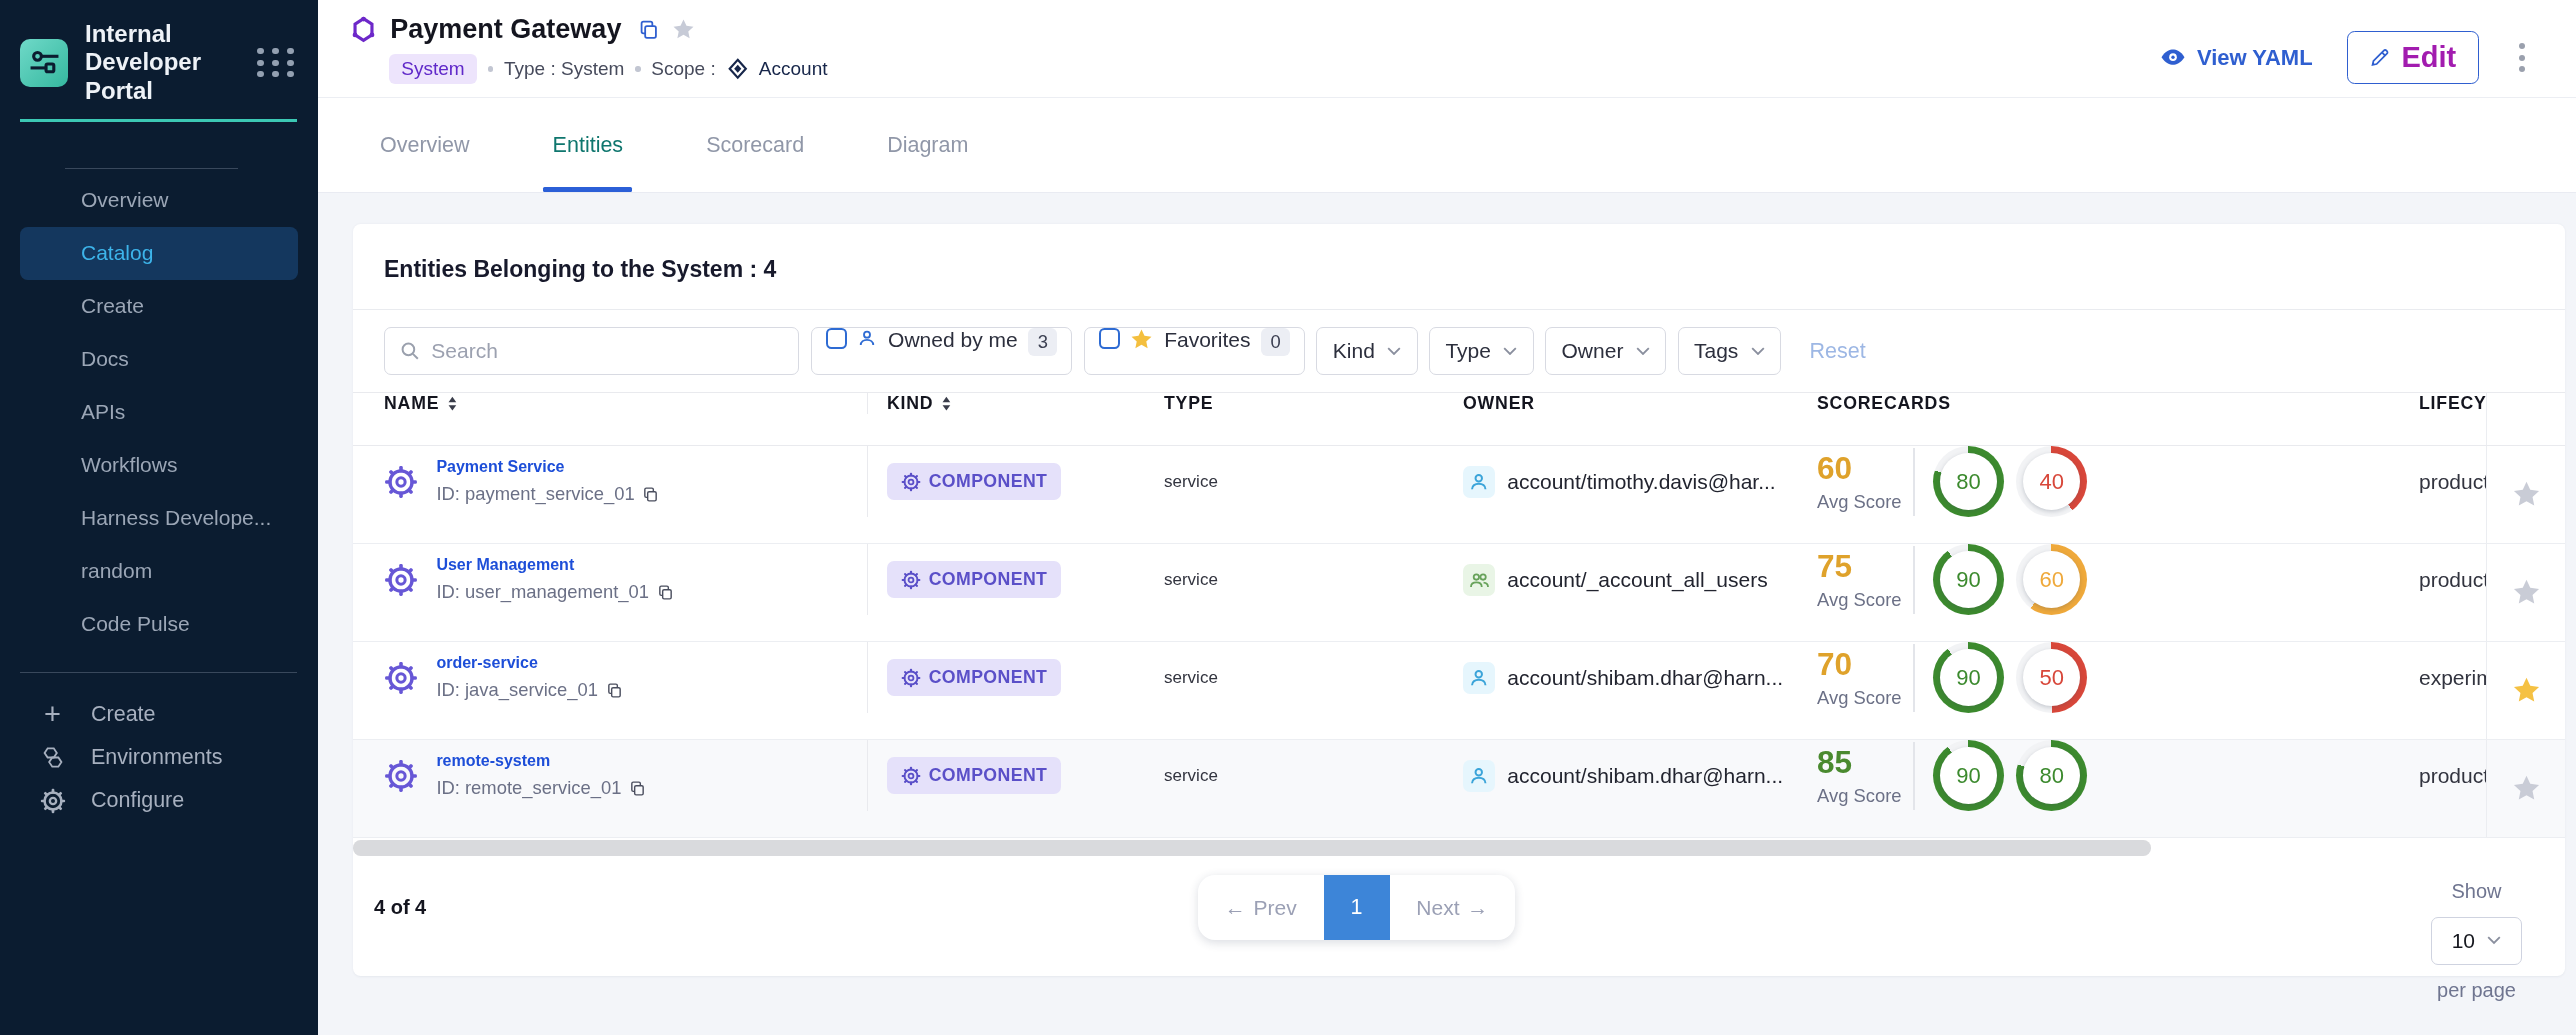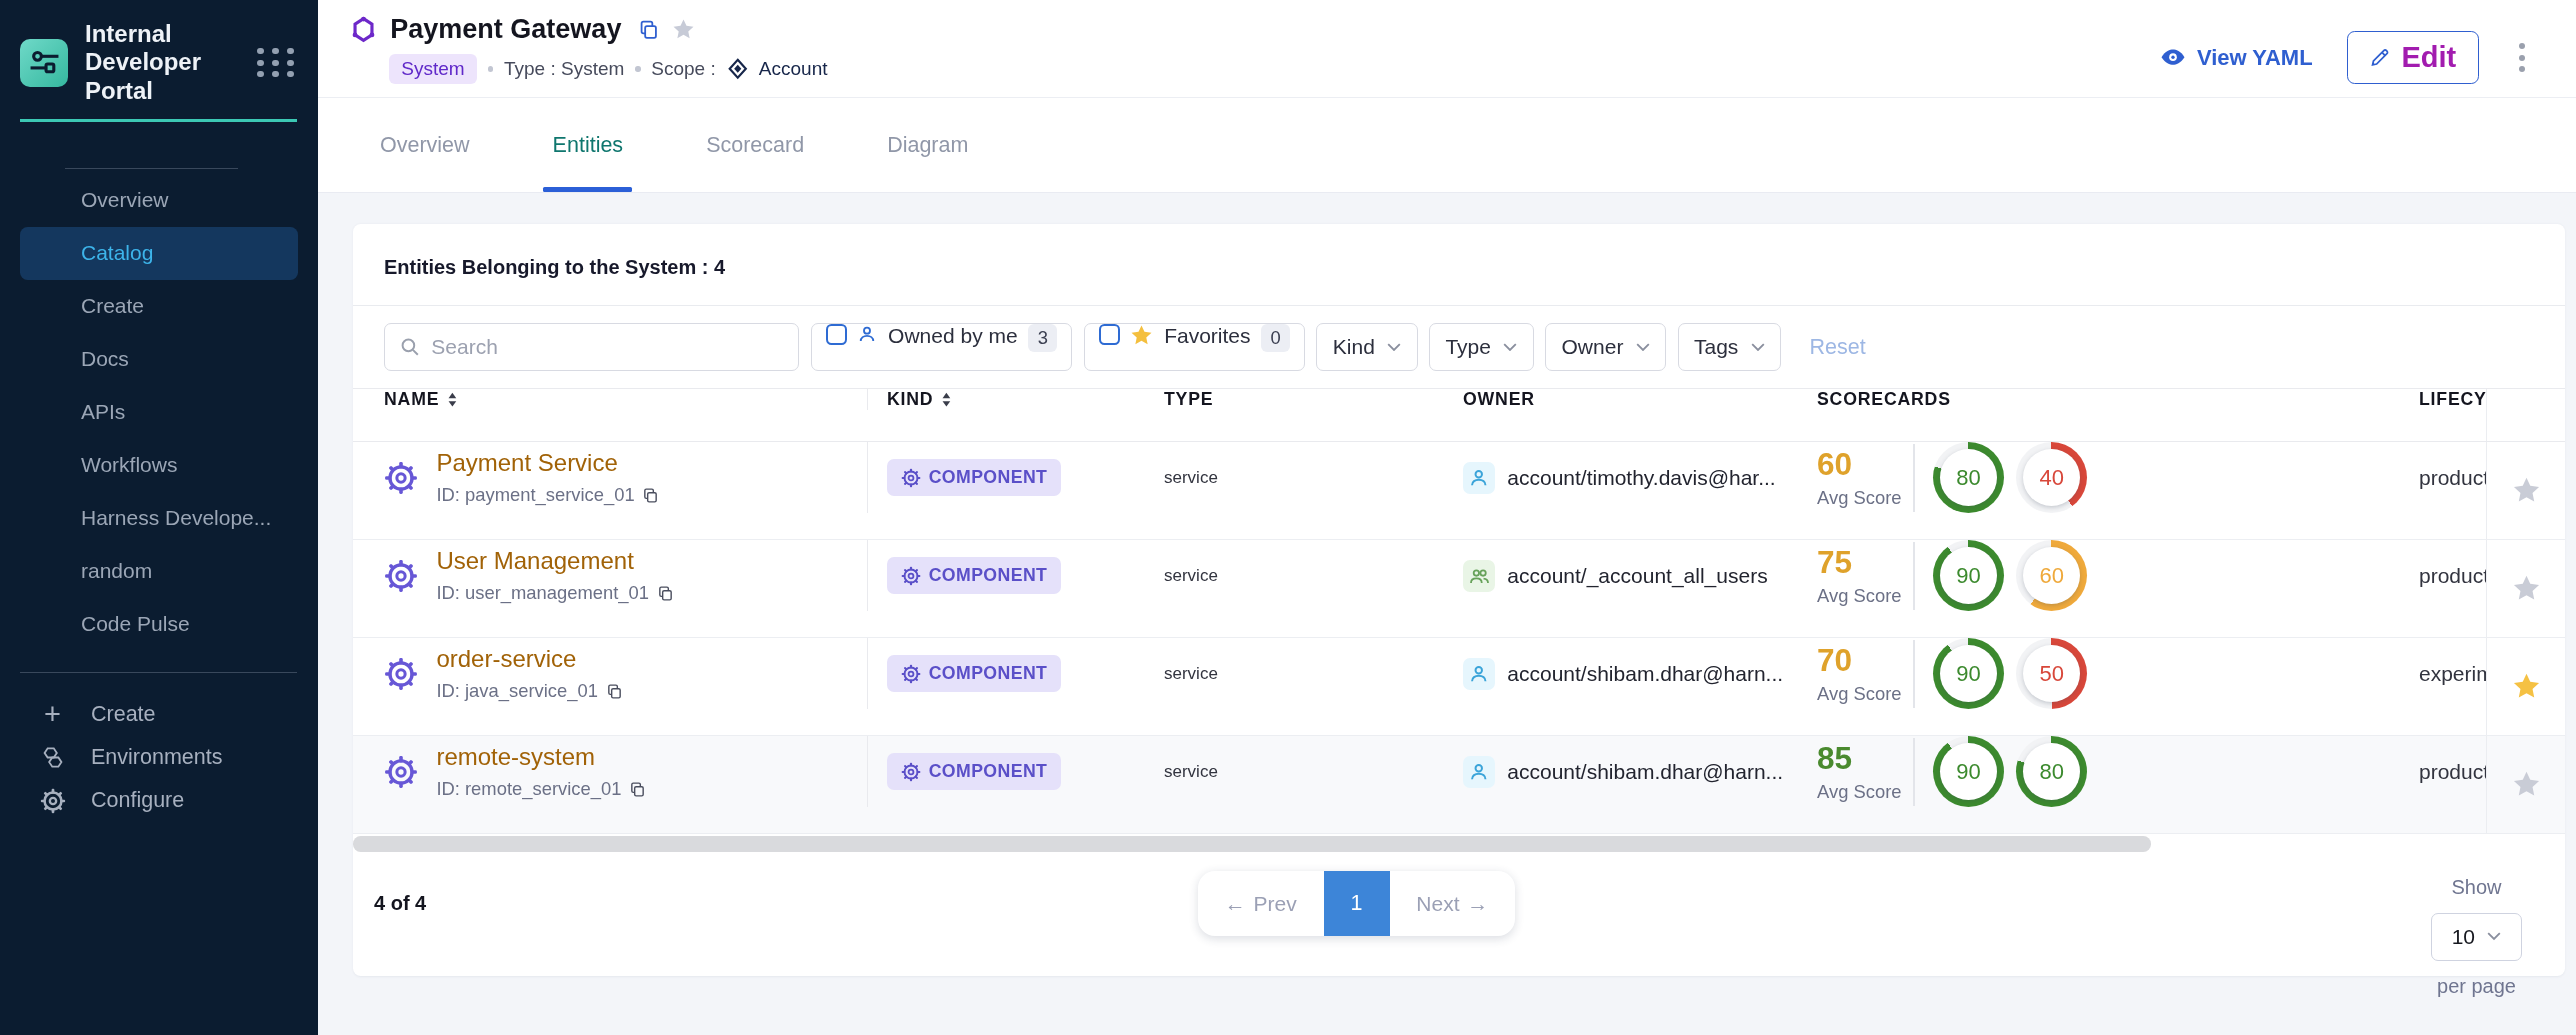--- a/index.html
+++ b/index.html
@@ -38,21 +38,21 @@
   .kebab { display:flex; flex-direction:column; gap:5.4px; padding:6.1px; cursor:pointer; }
   .kebab i { width:6.1px; height:6.1px; border-radius:50%; background:#9aa0ad; }
 
   .tabs { height:95px; background:#fff; display:flex; align-items:stretch; padding-left:62px; gap:83px; border-bottom:0.8px solid #e9ebf2; }
   .tab { display:flex; align-items:center; font-size:21.5px; color:#9097a8; cursor:pointer; position:relative; }
   .tab.active { color:#0f766e; font-weight:normal; }
   .tab.active::after { content:""; position:absolute; left:-9.2px; right:-9.2px; bottom:0; height:5.4px; background:#2b5fd7; border-radius:1.5px; }
 
   .content { flex:1; background:#f3f5f9; padding:31px 0 0 35px; }
   .card { width:2212px; height:752px; background:#fff; border-radius:7.7px; box-shadow:0 0.8px 2.3px rgba(20,30,60,.06); display:flex; flex-direction:column; }
-  .panel-heading { font-size:20px; font-weight:bold; color:#17192b; padding:32px 31px 26px 31px; border-bottom:0.8px solid #e9ebef; }
+  .panel-heading { font-size:23px; font-weight:bold; color:#17192b; padding:32px 31px 26px 31px; border-bottom:0.8px solid #e9ebef; }
 
   
   .filters { display:flex; align-items:center; gap:11.5px; padding:17px 31px; }
   .search-box { width:415px; height:48px; border:1.5px solid #d8dae2; border-radius:7px; display:flex; align-items:center; gap:10.8px; padding:0 14px; background:#fff; }
   .search-box input { border:none; outline:none; font-size:21px; color:#3c4052; width:100%; font-family:"Liberation Sans",sans-serif; }
   .search-box input::placeholder { color:#9ca1b0; }
   .chip { height:48px; border:1.5px solid #d8dae2; border-radius:7px; background:#fff; display:flex; align-items:flex-start; gap:10.8px; padding:0 14px; font-size:21px; color:#2c2f3d; cursor:pointer; }
   .checkbox { width:21px; height:21px; border:2.3px solid #2e6bd3; border-radius:5.4px; background:#fff; flex:none; }
   .count-badge { background:#eceef4; border-radius:6.1px; padding:3.1px 9.2px; font-size:18.4px; color:#3c4052; }
   .drop { height:48px; border:1.5px solid #d8dae2; border-radius:7px; background:#fff; display:flex; align-items:center; gap:12.3px; padding:0 15.4px; font-size:21px; color:#2c2f3d; cursor:pointer; }
@@ -67,21 +67,21 @@
   .c-kind { width:277px; flex:none; display:flex; align-items:center; padding-left:19px; }
   .c-type { width:299px; flex:none; display:flex; align-items:center; padding-left:19px; }
   .c-owner { width:354px; flex:none; display:flex; align-items:center; padding-left:19px; }
   .c-score { width:602px; flex:none; display:flex; align-items:center; padding-left:19px; }
   .c-life { width:259px; flex:none; display:flex; align-items:center; padding-left:19px; }
   .star-cell { width:79px; flex:none; border-left:0.8px solid #ebedf1; display:flex; align-items:center; justify-content:center; }
   .thead { border-top:0.8px solid #e9eaee; border-bottom:0.8px solid #e9eaee; height:54px; }
   .thead .hlabel { font-size:17.7px; font-weight:bold; letter-spacing:0.8px; color:#14151f; display:flex; align-items:center; gap:7.7px; }
   .trow { height:98px; border-bottom:0.8px solid #eceef2; background:#fff; }
   .name-stack { margin-left:18.4px; }
-  .entity-link { font-size:24px; font-weight:normal; color:#a16207; text-decoration:none; cursor:pointer; }
+  .entity-link { font-size:16px; font-weight:bold; color:#1d4ed8; text-decoration:none; cursor:pointer; }
   .id-line { display:flex; align-items:center; gap:7.7px; font-size:18.4px; color:#6b7086; margin-top:7.7px; }
   .kind-pill { display:flex; align-items:center; gap:7.7px; background:#e5e1fa; color:#5a4fc8; font-size:17.7px; font-weight:bold; border-radius:7px; padding:7.7px 14px; letter-spacing:0.4px; }
   .type-text { font-size:17px; color:#32343f; }
   .owner-ic { width:32px; height:32px; border-radius:7px; flex:none; display:flex; align-items:center; justify-content:center; }
   .owner-text { font-size:21px; color:#22242f; margin-left:12.3px; white-space:nowrap; }
   .avg-block { width:96px; flex:none; }
   .avg-num { font-size:31.5px; font-weight:bold; }
   .avg-label { font-size:18.4px; color:#6b7086; margin-top:4.6px; }
   .score-vline { width:1.5px; height:68px; background:#e3e5ea; margin-right:18.4px; }
   .gauge { width:71px; height:71px; border-radius:50%; display:flex; align-items:center; justify-content:center; margin-right:12.3px; flex:none; }

